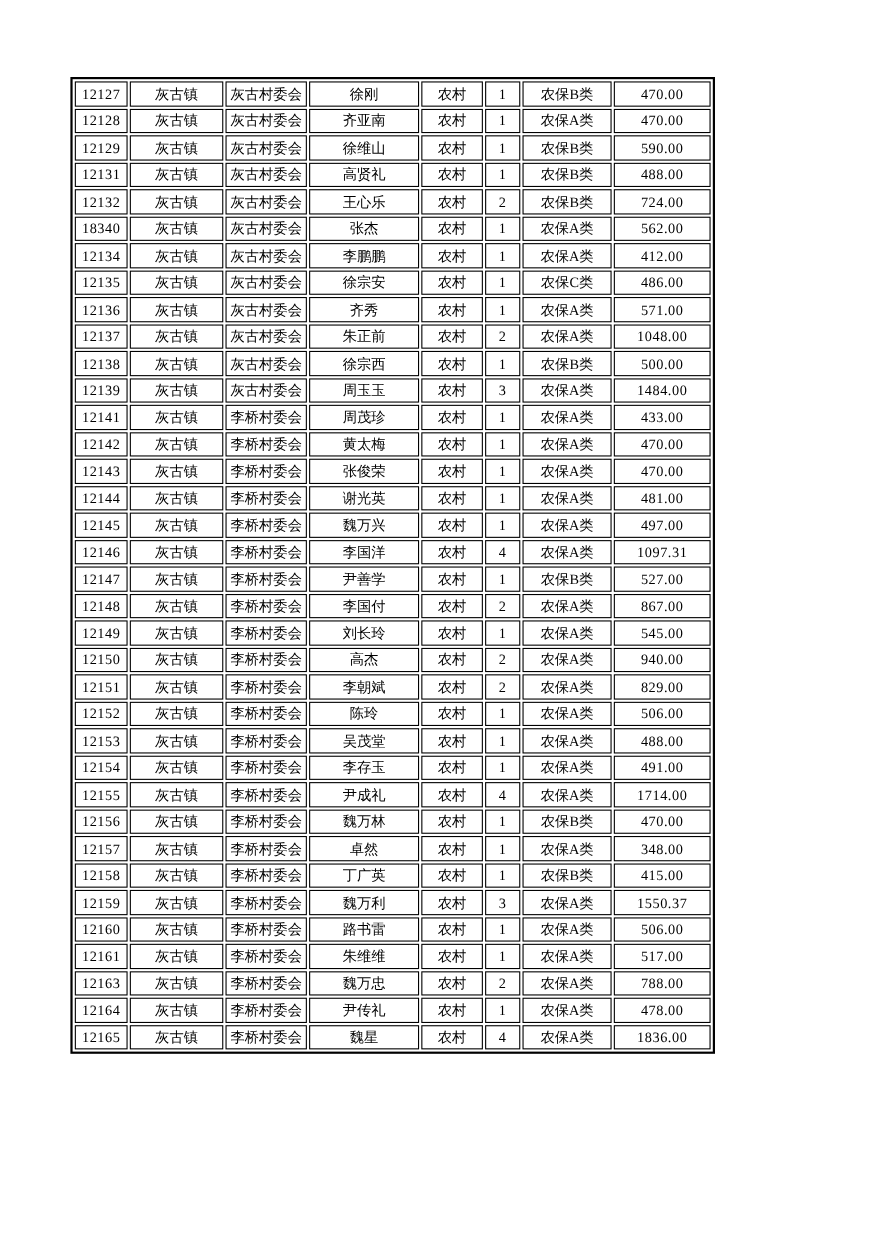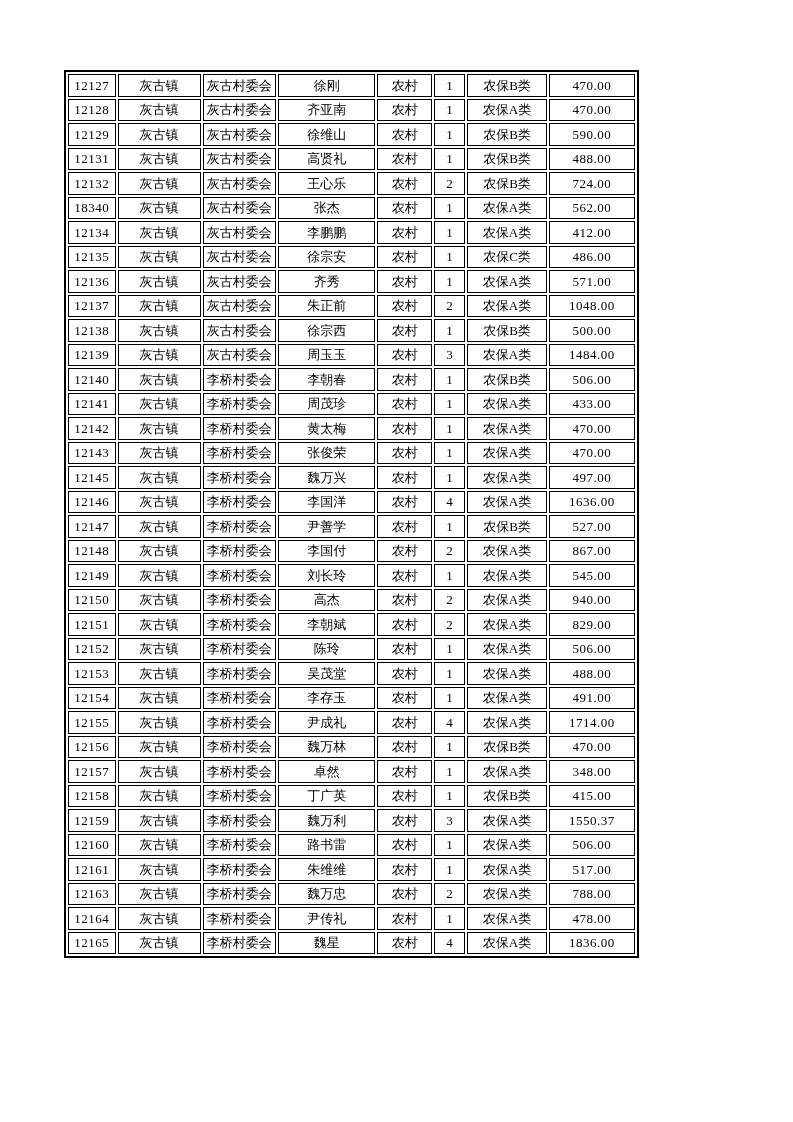--- a/index.html
+++ b/index.html
@@ -2,21 +2,21 @@
 <html><head>
 <meta charset="utf-8">
 <style>
   html, body {
     margin: 0;
     padding: 0;
     background: #ffffff;
   }
   .page {
     position: relative;
-    width: 639px;
+    width: 793px;
     height: 1122px;
     background: #ffffff;
     overflow: hidden;
     font-family: "Liberation Serif", "DejaVu Serif", serif;
     color: #000000;
   }
   table.roster {
     position: absolute;
     left: 64px;
     top: 70px;
@@ -171,30 +171,20 @@
           <td class="num">12139</td>
           <td>灰古镇</td>
           <td>灰古村委会</td>
           <td>周玉玉</td>
           <td>农村</td>
           <td class="num">3</td>
           <td>农保A类</td>
           <td class="num">1484.00</td>
         </tr>
         <tr>
-          <td class="num">12140</td>
-          <td>灰古镇</td>
-          <td>李桥村委会</td>
-          <td>李朝春</td>
-          <td>农村</td>
-          <td class="num">1</td>
-          <td>农保B类</td>
-          <td class="num">506.00</td>
-        </tr>
-        <tr>
           <td class="num">12141</td>
           <td>灰古镇</td>
           <td>李桥村委会</td>
           <td>周茂珍</td>
           <td>农村</td>
           <td class="num">1</td>
           <td>农保A类</td>
           <td class="num">433.00</td>
         </tr>
         <tr>
@@ -211,38 +201,48 @@
           <td class="num">12143</td>
           <td>灰古镇</td>
           <td>李桥村委会</td>
           <td>张俊荣</td>
           <td>农村</td>
           <td class="num">1</td>
           <td>农保A类</td>
           <td class="num">470.00</td>
         </tr>
         <tr>
+          <td class="num">12144</td>
+          <td>灰古镇</td>
+          <td>李桥村委会</td>
+          <td>谢光英</td>
+          <td>农村</td>
+          <td class="num">1</td>
+          <td>农保A类</td>
+          <td class="num">481.00</td>
+        </tr>
+        <tr>
           <td class="num">12145</td>
           <td>灰古镇</td>
           <td>李桥村委会</td>
           <td>魏万兴</td>
           <td>农村</td>
           <td class="num">1</td>
           <td>农保A类</td>
           <td class="num">497.00</td>
         </tr>
         <tr>
           <td class="num">12146</td>
           <td>灰古镇</td>
           <td>李桥村委会</td>
           <td>李国洋</td>
           <td>农村</td>
           <td class="num">4</td>
           <td>农保A类</td>
-          <td class="num">1636.00</td>
+          <td class="num">1097.31</td>
         </tr>
         <tr>
           <td class="num">12147</td>
           <td>灰古镇</td>
           <td>李桥村委会</td>
           <td>尹善学</td>
           <td>农村</td>
           <td class="num">1</td>
           <td>农保B类</td>
           <td class="num">527.00</td>

